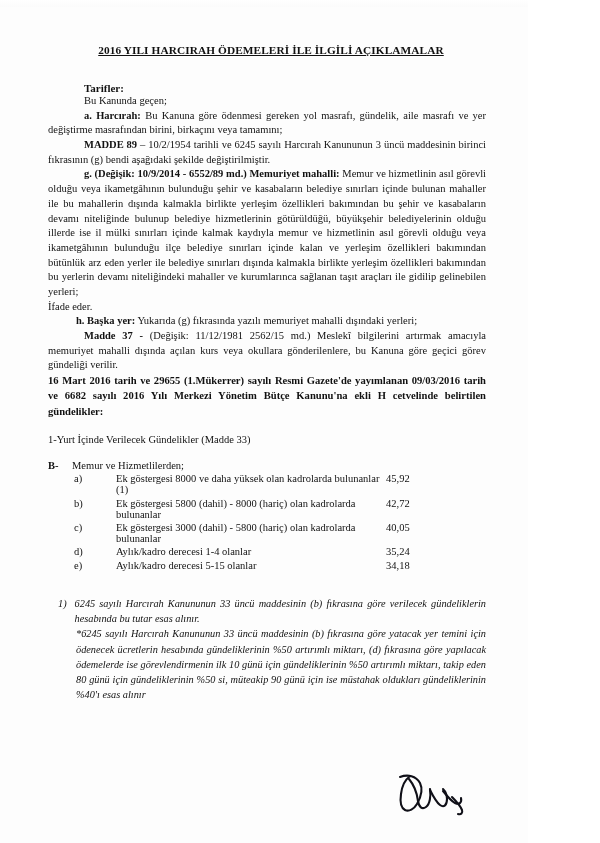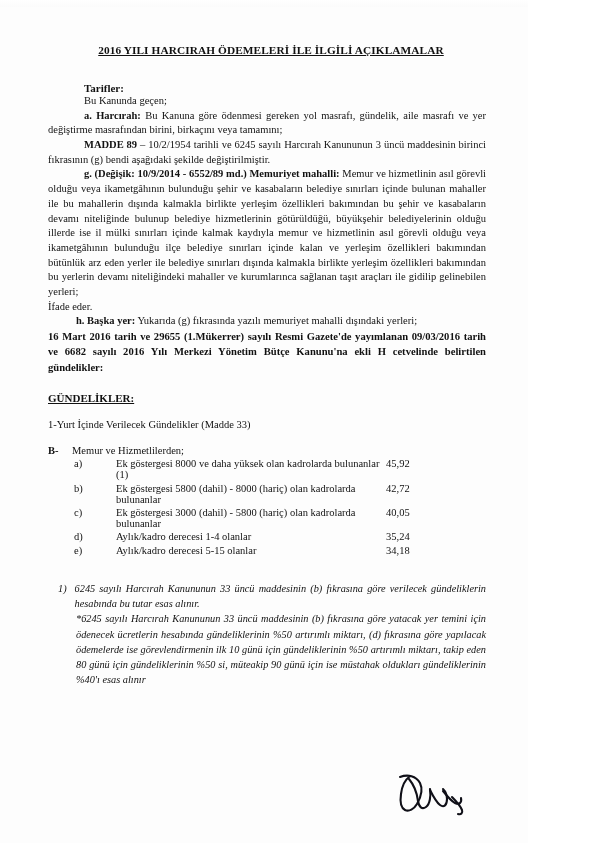--- a/index.html
+++ b/index.html
@@ -168,24 +168,24 @@
   <p class="para blk ind-hang"><b>a. Harcırah:</b><span> Bu Kanuna göre ödenmesi gereken yol masrafı, gündelik, aile masrafı ve yer değiştirme masrafından birini, birkaçını veya tamamını;</span></p>
 
   <p class="para blk ind-hang"><b>MADDE 89</b><span> – 10/2/1954 tarihli ve 6245 sayılı Harcırah Kanununun 3 üncü maddesinin birinci fıkrasının (g) bendi aşağıdaki şekilde değiştirilmiştir.</span></p>
 
   <p class="para blk ind-hang"><b>g. (Değişik: 10/9/2014 - 6552/89 md.) Memuriyet mahalli:</b><span> Memur ve hizmetlinin asıl görevli olduğu veya ikametgâhının bulunduğu şehir ve kasabaların belediye sınırları içinde bulunan mahaller ile bu mahallerin dışında kalmakla birlikte yerleşim özellikleri bakımından bu şehir ve kasabaların devamı niteliğinde bulunup belediye hizmetlerinin götürüldüğü, büyükşehir belediyelerinin olduğu illerde ise il mülki sınırları içinde kalmak kaydıyla memur ve hizmetlinin asıl görevli olduğu veya ikametgâhının bulunduğu ilçe belediye sınırları içinde kalan ve yerleşim özellikleri bakımından bütünlük arz eden yerler ile belediye sınırları dışında kalmakla birlikte yerleşim özellikleri bakımından bu yerlerin devamı niteliğindeki mahaller ve kurumlarınca sağlanan taşıt araçları ile gidilip gelinebilen yerleri;</span></p>
 
   <p class="para">İfade eder.</p>
 
   <p class="para tight ind-hang2"><b>h. Başka yer:</b><span> Yukarıda (g) fıkrasında yazılı memuriyet mahalli dışındaki yerleri;</span></p>
 
+  <p class="para blk ind-hang"><b>Madde 37 -</b><span> (Değişik: 11/12/1981 2562/15 md.) Meslekî bilgilerini artırmak amacıyla memuriyet mahalli dışında açılan kurs veya okullara gönderilenlere, bu Kanuna göre geçici görev gündeliği verilir.</span></p>
 
   <p class="bold-para blk">16 Mart 2016 tarih ve 29655 (1.Mükerrer) sayılı Resmi Gazete'de yayımlanan 09/03/2016 tarih ve 6682 sayılı 2016 Yılı Merkezi Yönetim Bütçe Kanunu'na ekli H cetvelinde belirtilen gündelikler:</p>
 
-  <div class="section-heading">GÜNDELİKLER:</div>
 
   <div class="plain-line">1-Yurt İçinde Verilecek Gündelikler (Madde 33)</div>
 
   <div class="list-head">
     <span class="marker">B-</span>
     <span>Memur ve Hizmetlilerden;</span>
   </div>
 
   <table class="rates">
     <tbody>

